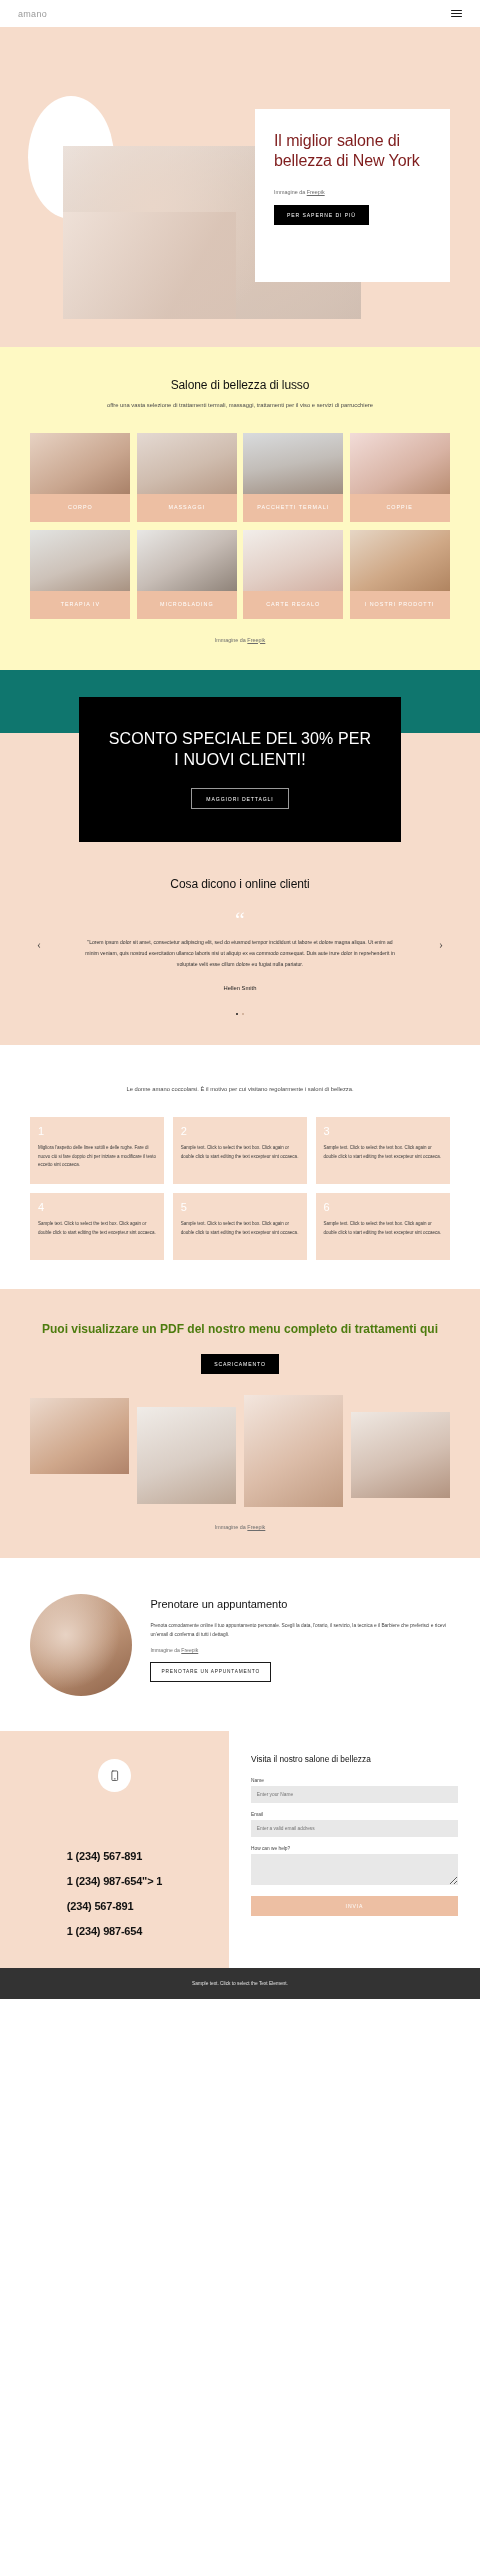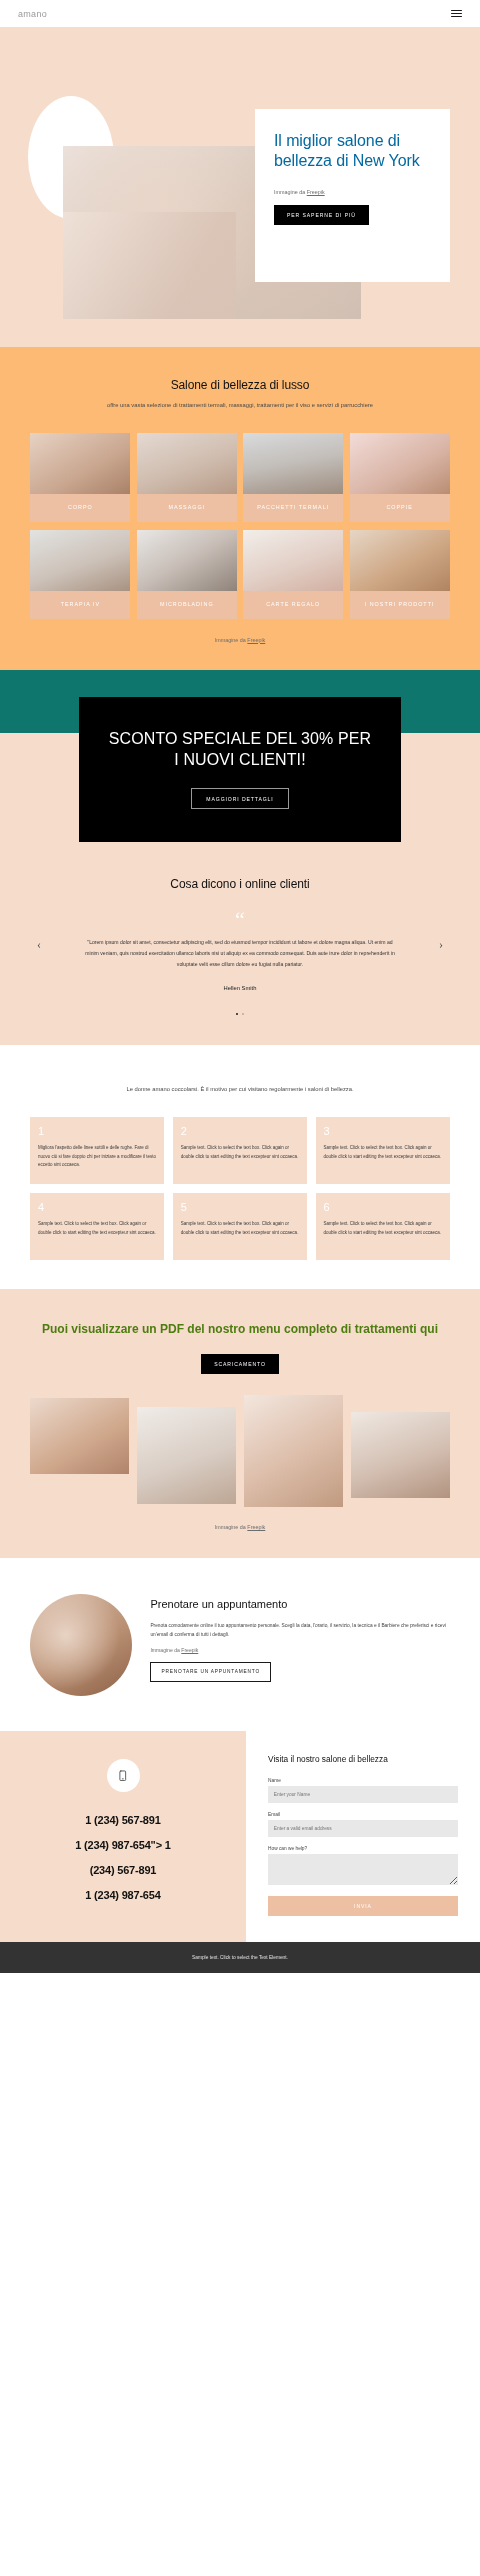--- a/index.html
+++ b/index.html
@@ -38,41 +38,41 @@
   .hero-img::after{
     content:""; position:absolute; left:0; bottom:0; width:58%; height:62%;
     background:linear-gradient(120deg,#f0e2d9 0%, #d9c3b5 70%);
     opacity:.85;
   }
   .hero-card {
     position:absolute; left:255px; top:82px; width:195px; min-height:173px;
     background:#fff; padding:22px 19px 19px 19px; z-index:4;
   }
   .hero-card h1 {
-    font-size:16px; line-height:1.28; font-weight:400; color:#0369a1;
+    font-size:16px; line-height:1.28; font-weight:400; color:#7f1d1d;
     letter-spacing:-0.1px; margin-bottom:16.7px;
   }
   .credit { font-size:5.4px; color:#6d6d6d; margin-bottom:10.2px; }
   .credit a { color:#6d6d6d; }
   .btn-dark {
     display:inline-block; background:#000; color:#fff; border:none;
     font-size:5.1px; letter-spacing:0.9px; padding:7px 13px; cursor:pointer;
     font-family:inherit;
   }
   .sec-title {
     font-size:12px; font-weight:400; text-align:center; color:#111;
     letter-spacing:-0.1px;
   }
   .sec-sub {
     font-size:5.8px; color:#4a4a4a; text-align:center; line-height:1.7;
     max-width:359px; margin:9px auto 0;
   }
 
   
-  .services { background:#fdba74; padding:31px 0 27px; }
+  .services { background:#fef9c3; padding:31px 0 27px; }
   .cards {
     display:grid; grid-template-columns:repeat(4,1fr); gap:6.4px;
     max-width:450px; margin:22px auto 0; padding:0 15.4px;
   }
   .card { background:#fff; }
   .card-img { width:100%; height:61px; }
   .card-cap {
     background:#edbfa3; color:#fff; text-align:center;
     font-size:5.4px; letter-spacing:1px; font-weight:400;
     padding:7.7px 2.6px; min-height:28px;
@@ -176,22 +176,22 @@
   .appt-credit a { color:#6d6d6d; }
   .btn-outline-dark {
     display:inline-block; background:transparent; color:#1a1a1a;
     border:0.6px solid #1a1a1a; font-size:4.8px; letter-spacing:0.8px;
     padding:6.4px 10.2px; cursor:pointer; font-family:inherit;
   }
 
   
   .contact { background:#f6dccb; display:flex; min-height:192px; }
   .contact-left {
-    flex:1; padding:28px 28px 31px; text-align:center;
-    display:flex; flex-direction:column; align-items:center; justify-content:flex-start;
+    flex:1; padding:28px 11px 31px; 
+    display:flex; flex-direction:column; align-items:center; justify-content:flex-start;gap:36px;
   }
   .phone-icon-circle {
     width:33px; height:33px; border-radius:50%; background:#fff;
     display:flex; align-items:center; justify-content:center; margin-bottom:22px;
   }
   .phone-icon-circle svg { width:11.5px; height:11.5px; }
   .phones { display:flex; flex-direction:column; gap:13px; }
   .phone { font-size:11px; font-weight:700; color:#111; letter-spacing:-0.2px; }
   .contact-right { flex:1; background:#fff; padding:22px 22px 26px; }
   .contact-right h3 { font-size:8.3px; font-weight:400; line-height:1.45; color:#111; margin-bottom:13px; }

